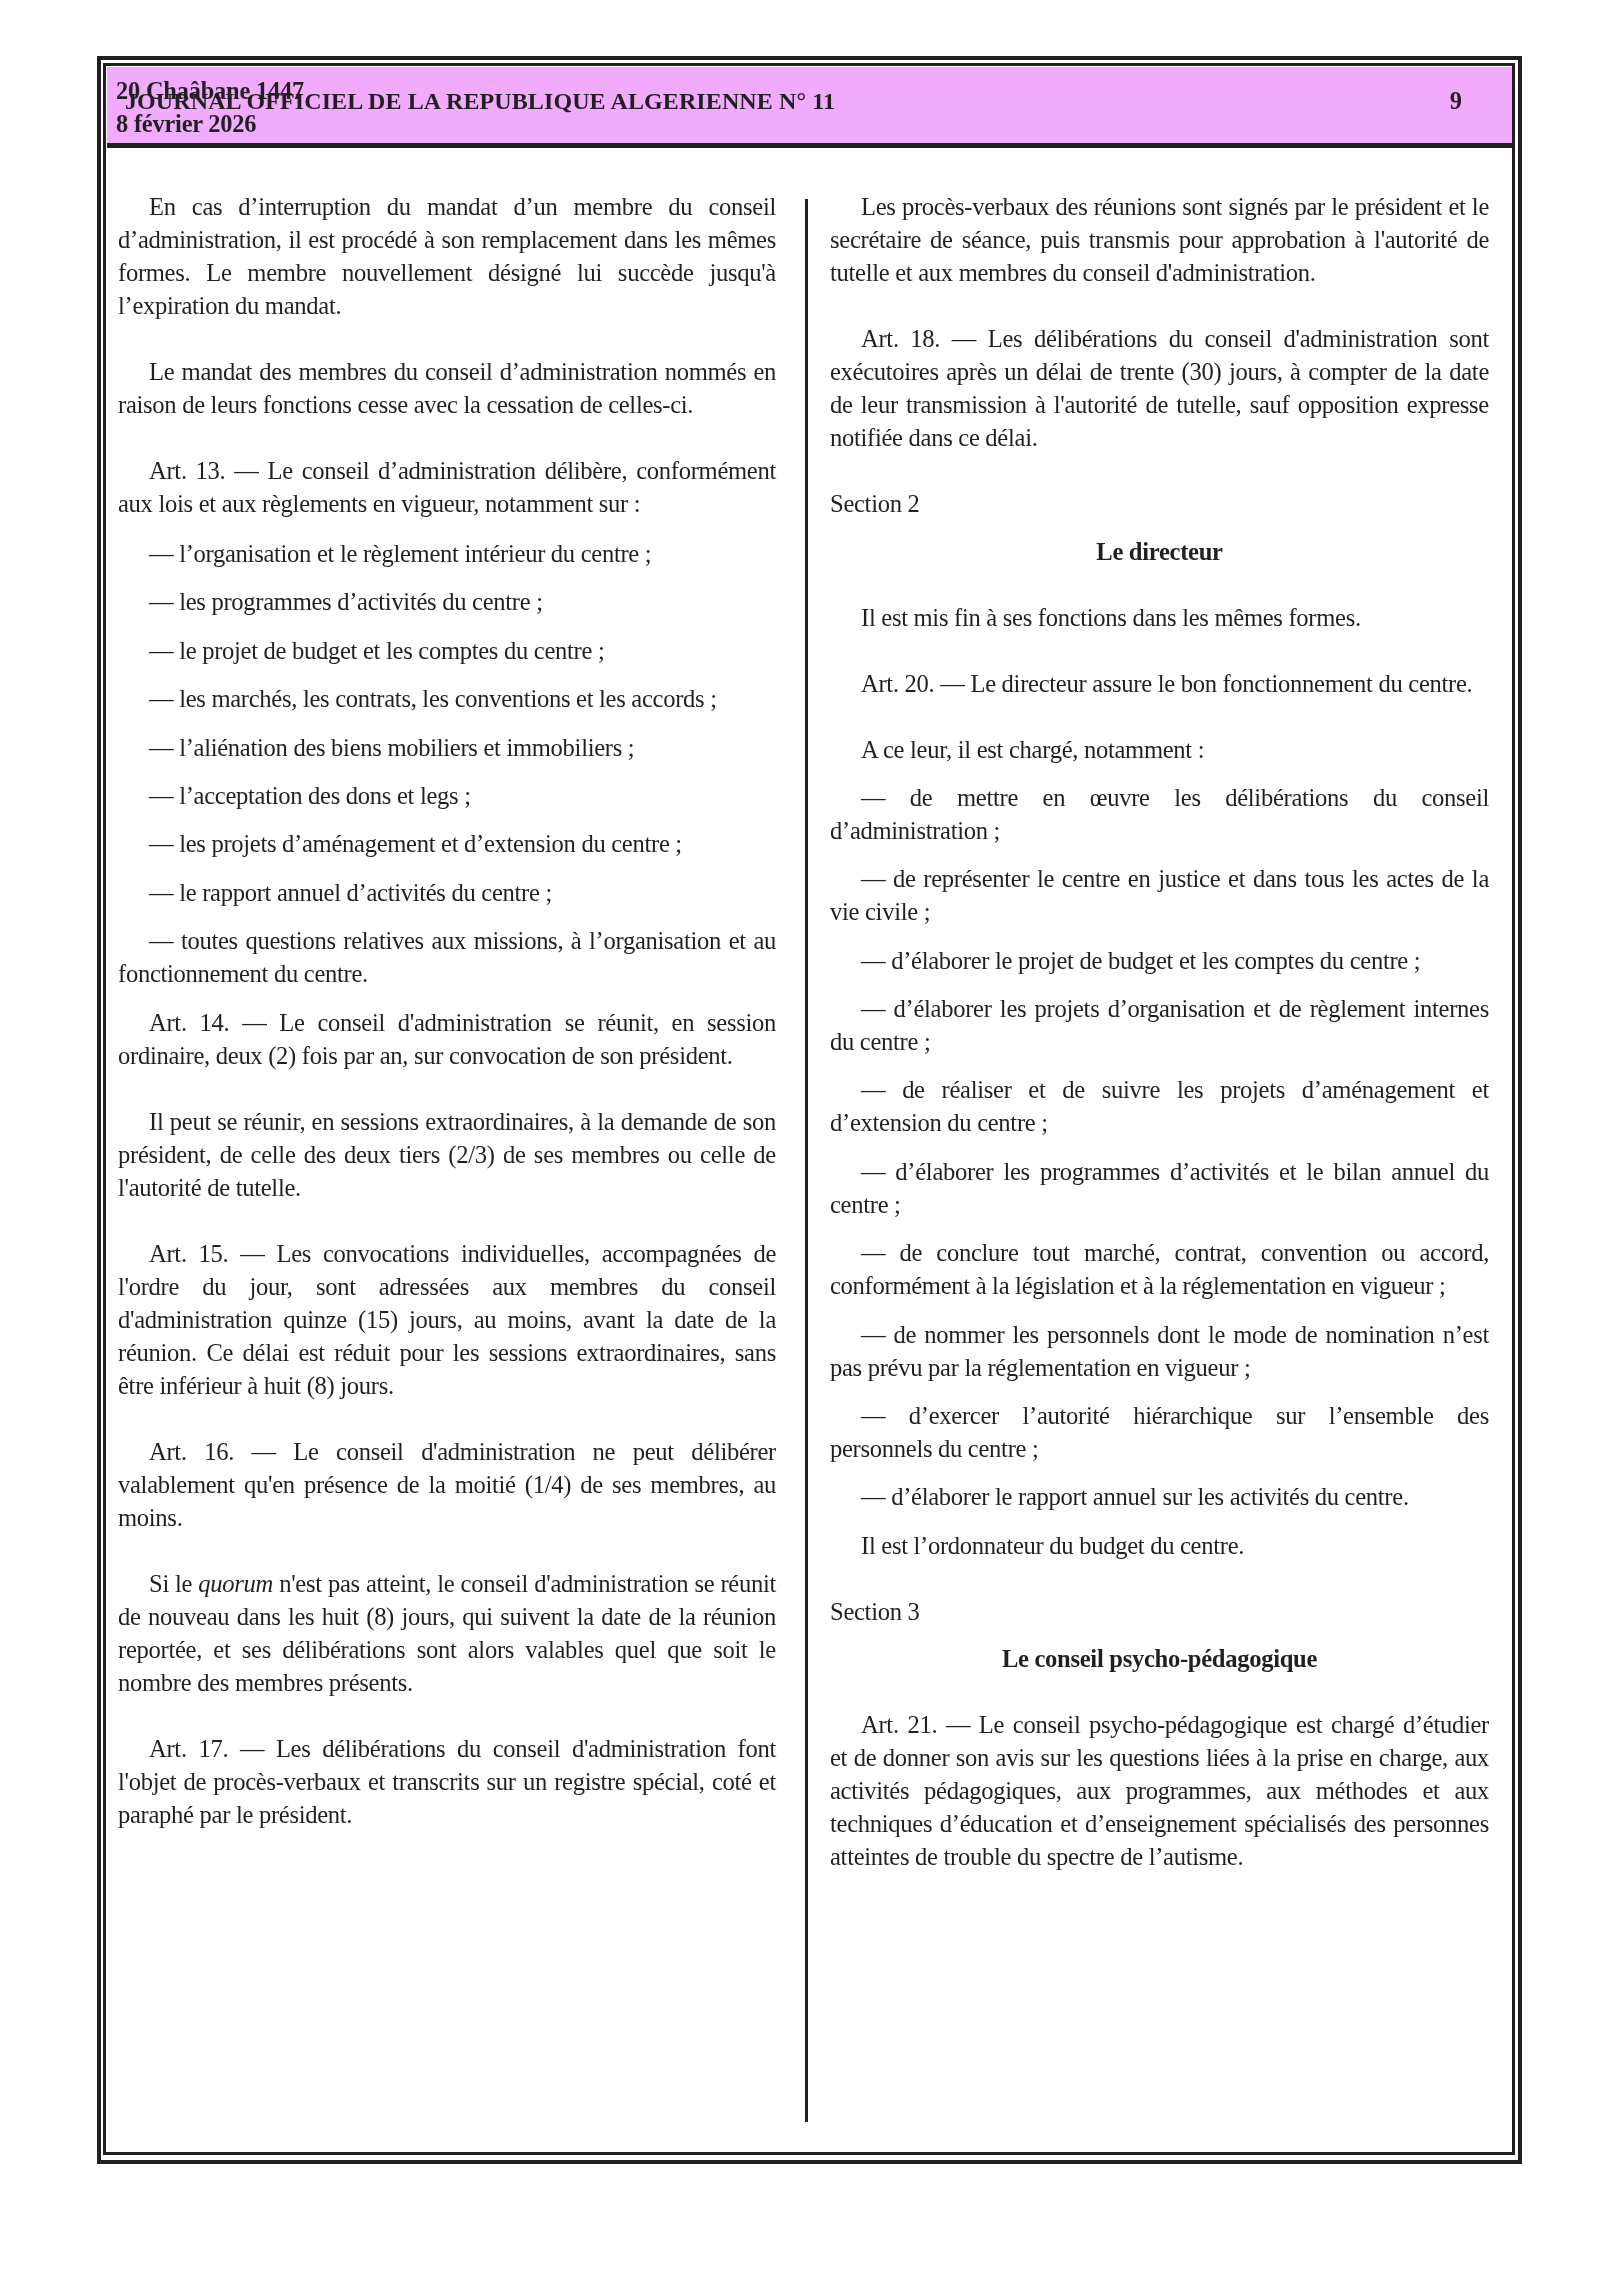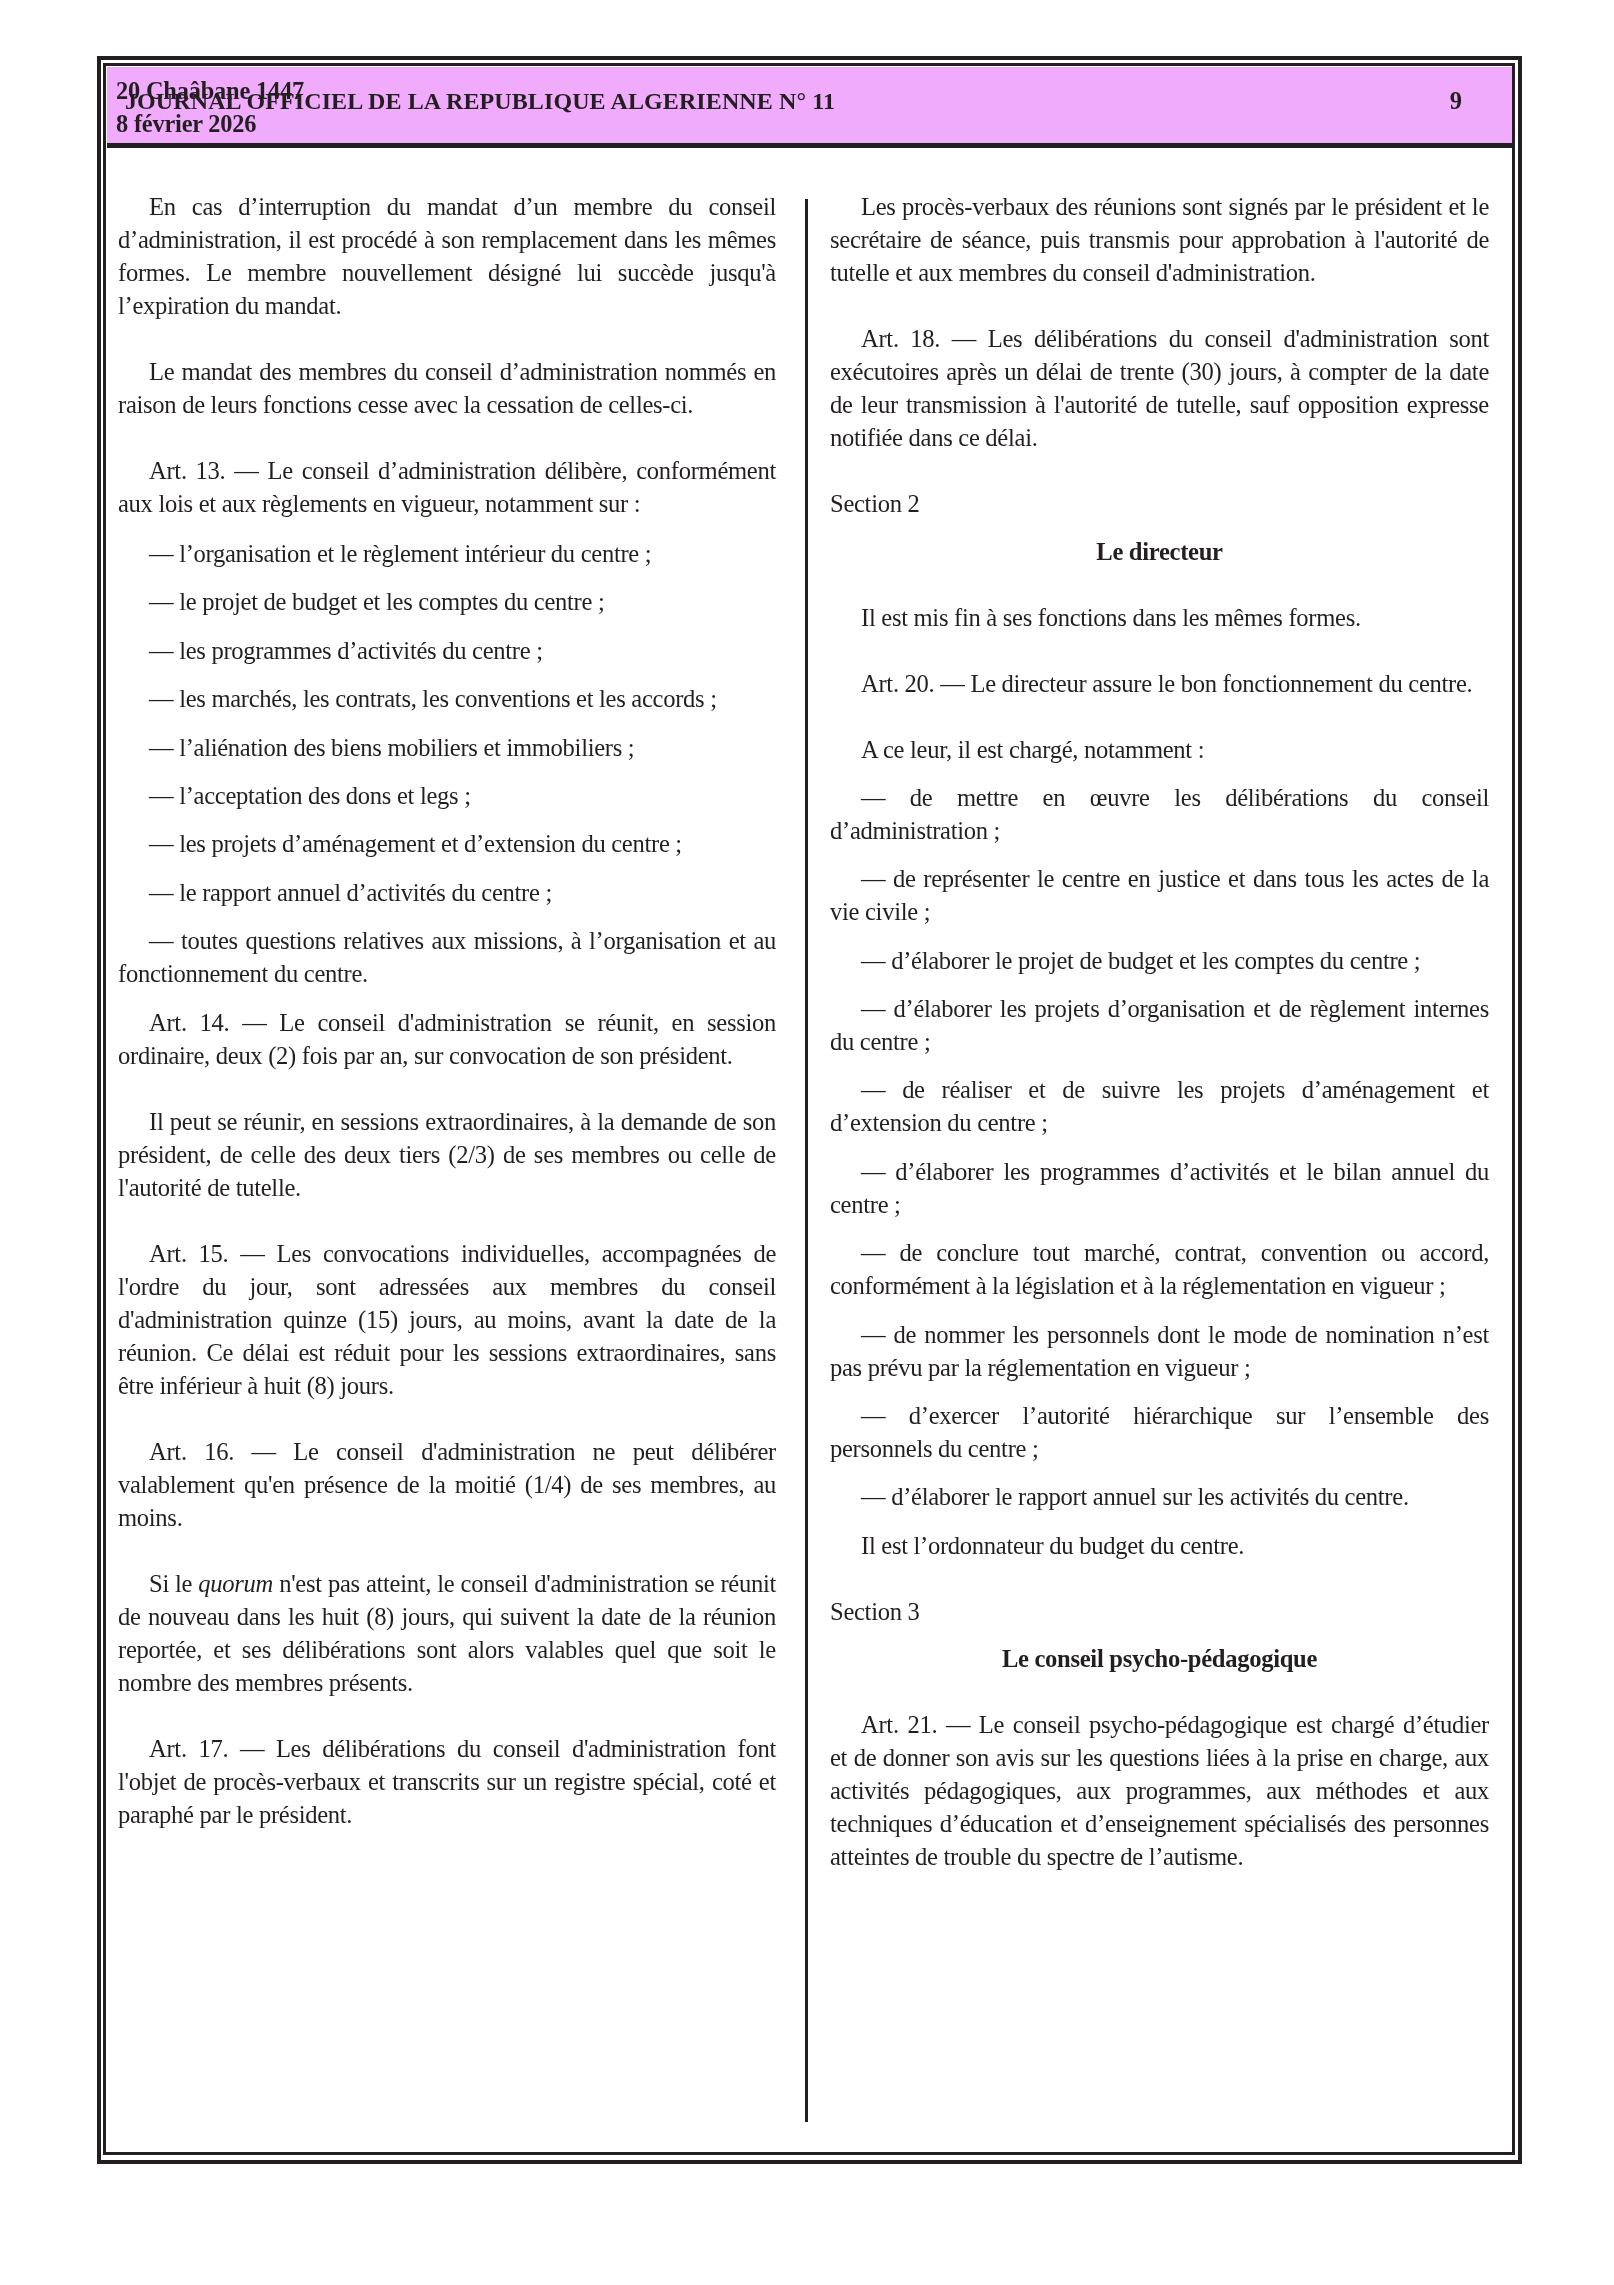--- a/index.html
+++ b/index.html
@@ -50,22 +50,22 @@
 </header>
 
 <div class="column-divider"></div>
 
 <section class="column col-left">
   <p class="para gap-lg">En cas d’interruption du mandat d’un membre du conseil d’administration, il est procédé à son remplacement dans les mêmes formes. Le membre nouvellement désigné lui succède jusqu'à l’expiration du mandat.</p>
   <p class="para gap-lg">Le mandat des membres du conseil d’administration nommés en raison de leurs fonctions cesse avec la cessation de celles-ci.</p>
   <p class="para">Art. 13. — Le conseil d’administration délibère, conformément aux lois et aux règlements en vigueur, notamment sur :</p>
   <div>
     <p class="para item">— l’organisation et le règlement intérieur du centre ;</p>
+    <p class="para item">— les programmes d’activités du centre ;</p>
     <p class="para item">— le projet de budget et les comptes du centre ;</p>
-    <p class="para item">— les programmes d’activités du centre ;</p>
     <p class="para item">— les marchés, les contrats, les conventions et les accords ;</p>
     <p class="para item">— l’aliénation des biens mobiliers et immobiliers ;</p>
     <p class="para item">— l’acceptation des dons et legs ;</p>
     <p class="para item">— les projets d’aménagement et d’extension du centre ;</p>
     <p class="para item">— le rapport annuel d’activités du centre ;</p>
     <p class="para item gap-lg">— toutes questions relatives aux missions, à l’organisation et au fonctionnement du centre.</p>
   </div>
   <p class="para gap-lg">Art. 14. — Le conseil d'administration se réunit, en session ordinaire, deux (2) fois par an, sur convocation de son président.</p>
   <p class="para gap-lg">Il peut se réunir, en sessions extraordinaires, à la demande de son président, de celle des deux tiers (2/3) de ses membres ou celle de l'autorité de tutelle.</p>
   <p class="para gap-lg">Art. 15. — Les convocations individuelles, accompagnées de l'ordre du jour, sont adressées aux membres du conseil d'administration quinze (15) jours, au moins, avant la date de la réunion. Ce délai est réduit pour les sessions extraordinaires, sans être inférieur à huit (8) jours.</p>

